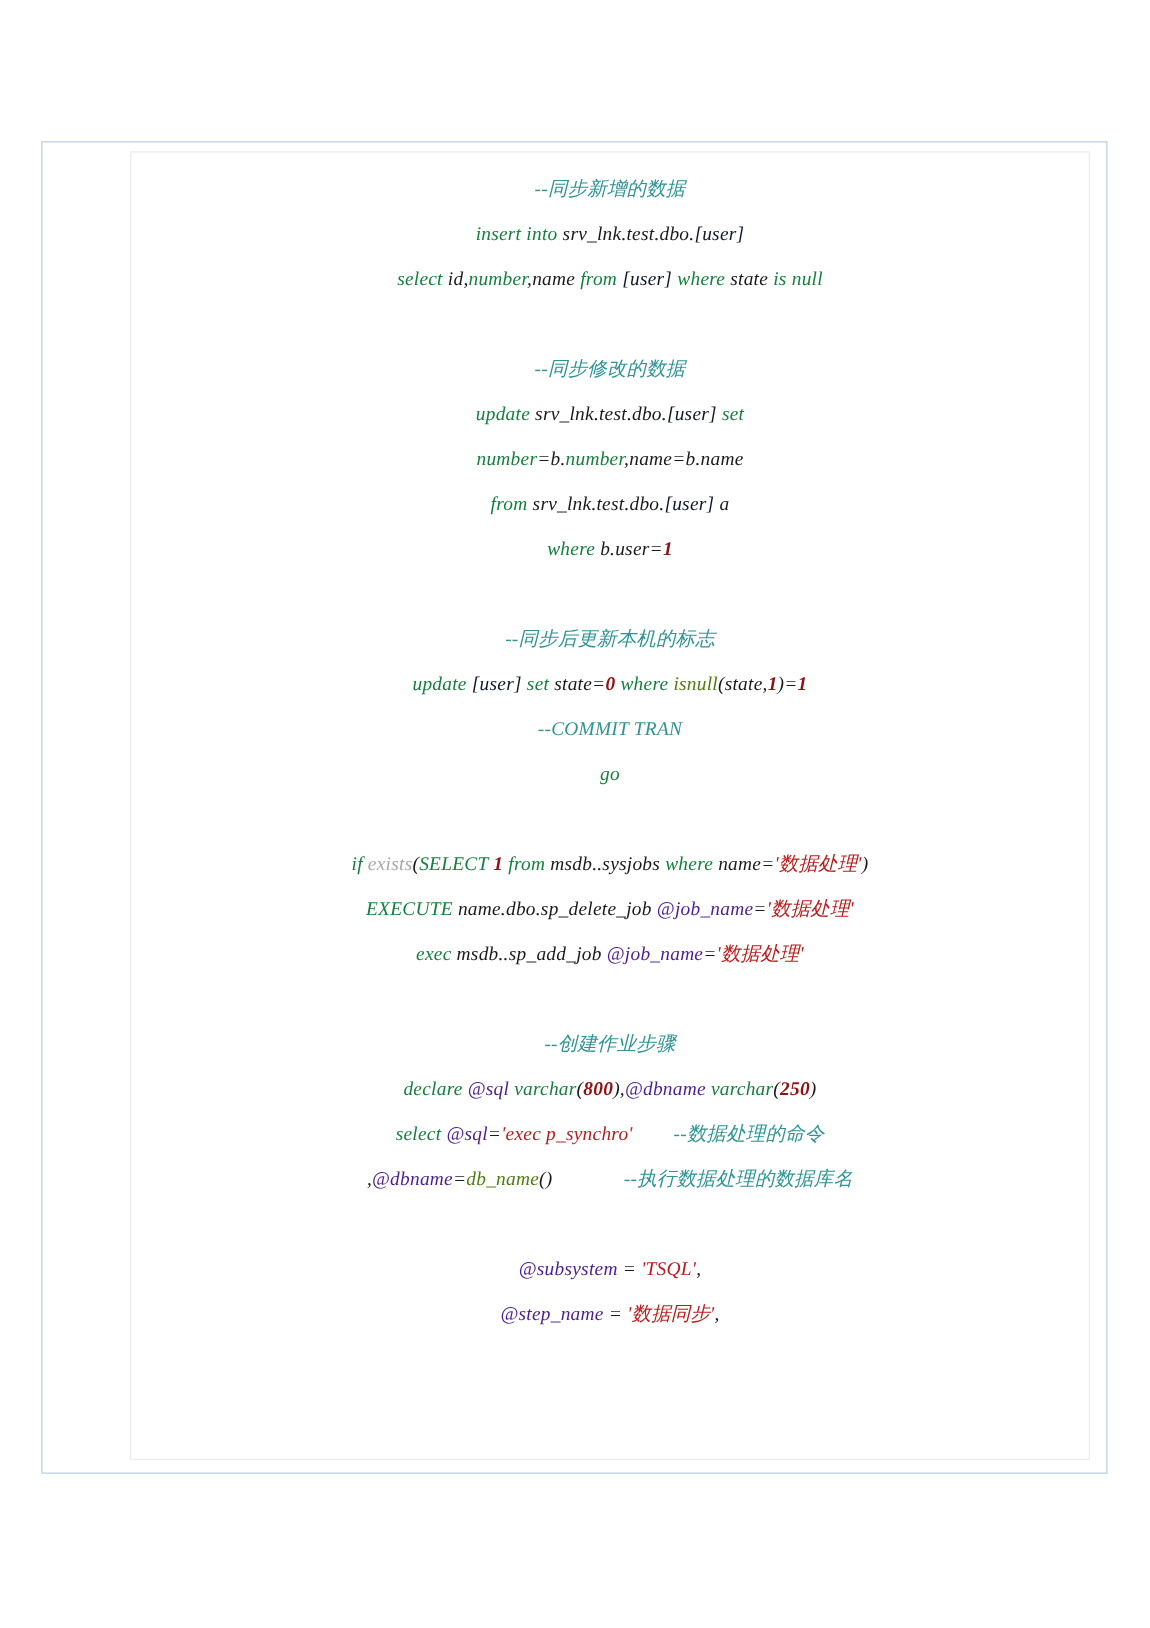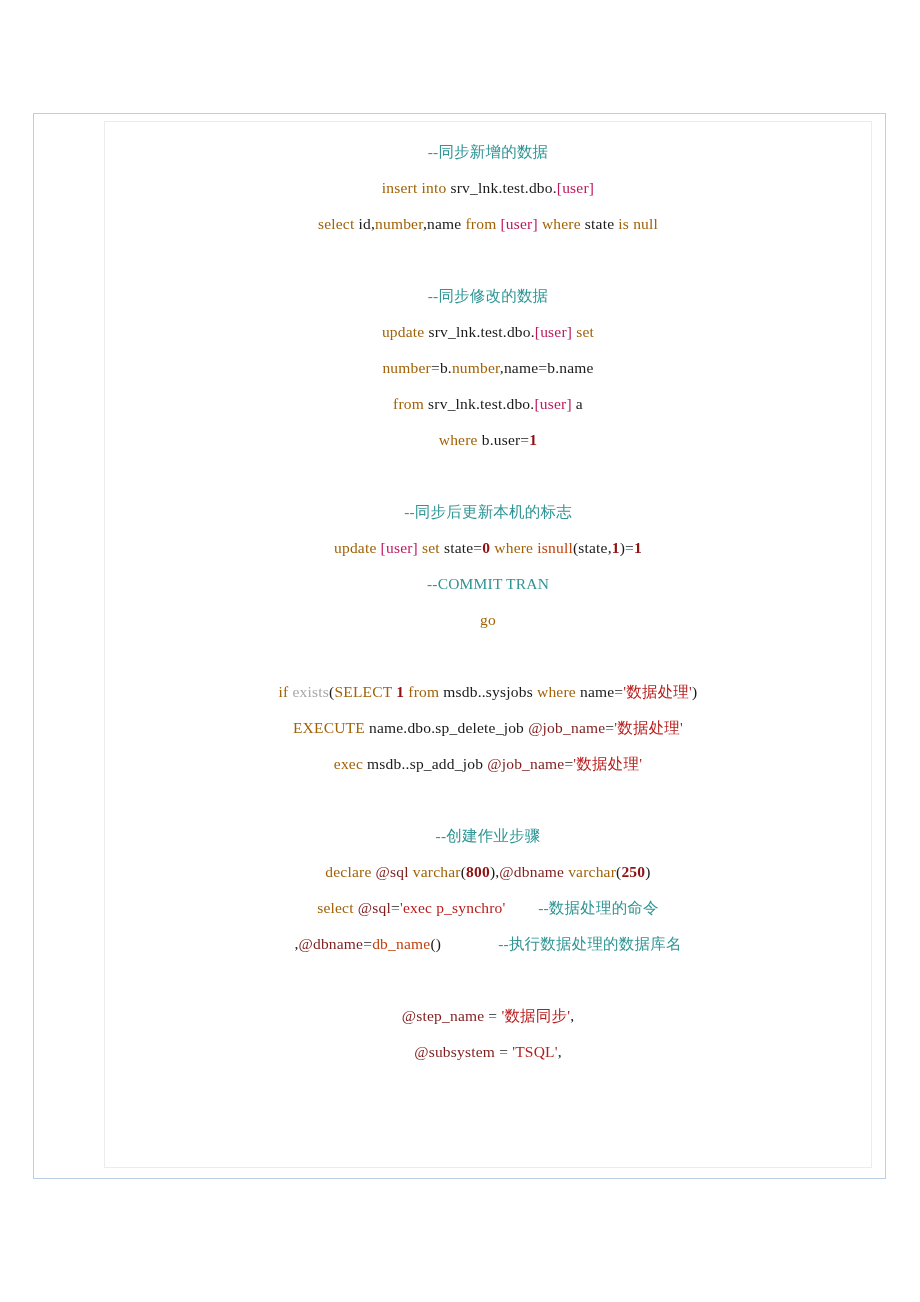--- a/index.html
+++ b/index.html
@@ -18,20 +18,21 @@
   
   #page-frame {
     position: absolute;
     left: 33px;
     top: 113px;
     width: 853px;
     height: 1066px;
     border: 1px solid #b8cfe5;
     box-sizing: border-box;
     background: #ffffff;
+    font-style: italic;
   }
 
   #content-box {
     position: absolute;
     left: 70px;
     top: 7px;
     width: 768px;
     height: 1047px;
     border: 1px solid #ececec;
     box-sizing: border-box;
@@ -53,27 +54,27 @@
     white-space: pre;
     color: #1a1a1a;
     letter-spacing: 0.2px;
   }
   .code-line.blank {
     height: 36px;
   }
 
   
   .tok-plain    { color: #1a1a1a; }
-  .tok-keyword  { color: #a16207; }        
+  .tok-keyword  { color: #15803d; }        
   .tok-comment  { color: #2e9494; }        
-  .tok-bracket  { color: #be185d; }        
+  .tok-bracket  { color: #0f172a; }        
   .tok-string   { color: #b91c1c; }        
   .tok-number   { color: #8f1111; font-weight: bold; }  
-  .tok-var      { color: #7f1d1d; }        
-  .tok-func     { color: #c2410c; }        
+  .tok-var      { color: #4c1d95; }        
+  .tok-func     { color: #4d7c0f; }        
   .tok-dim      { color: #a8a8a8; }        
 </style>
 </head>
 <body>
 
 <div id="page-frame">
   <div id="content-box">
     <div id="code-listing">
         <div class="code-line"><span class="tok-comment">--同步新增的数据</span></div>
         <div class="code-line"><span class="tok-keyword">insert into</span><span class="tok-plain"> srv_lnk.test.dbo.</span><span class="tok-bracket">[user]</span></div>
@@ -92,17 +93,17 @@
         <div class="code-line blank">&nbsp;</div>
         <div class="code-line"><span class="tok-keyword">if</span><span class="tok-plain"> </span><span class="tok-dim">exists</span><span class="tok-plain">(</span><span class="tok-keyword">SELECT</span><span class="tok-plain"> </span><span class="tok-number">1</span><span class="tok-plain"> </span><span class="tok-keyword">from</span><span class="tok-plain"> msdb..sysjobs </span><span class="tok-keyword">where</span><span class="tok-plain"> name=</span><span class="tok-string">'数据处理'</span><span class="tok-plain">)</span></div>
         <div class="code-line"><span class="tok-keyword">EXECUTE</span><span class="tok-plain"> name.dbo.sp_delete_job </span><span class="tok-var">@job_name</span><span class="tok-plain">=</span><span class="tok-string">'数据处理'</span></div>
         <div class="code-line"><span class="tok-keyword">exec</span><span class="tok-plain"> msdb..sp_add_job </span><span class="tok-var">@job_name</span><span class="tok-plain">=</span><span class="tok-string">'数据处理'</span></div>
         <div class="code-line blank">&nbsp;</div>
         <div class="code-line"><span class="tok-comment">--创建作业步骤</span></div>
         <div class="code-line"><span class="tok-keyword">declare</span><span class="tok-plain"> </span><span class="tok-var">@sql</span><span class="tok-plain"> </span><span class="tok-keyword">varchar</span><span class="tok-plain">(</span><span class="tok-number">800</span><span class="tok-plain">),</span><span class="tok-var">@dbname</span><span class="tok-plain"> </span><span class="tok-keyword">varchar</span><span class="tok-plain">(</span><span class="tok-number">250</span><span class="tok-plain">)</span></div>
         <div class="code-line"><span class="tok-keyword">select</span><span class="tok-plain"> </span><span class="tok-var">@sql</span><span class="tok-plain">=</span><span class="tok-string">'exec p_synchro'</span><span class="tok-plain">        </span><span class="tok-comment">--数据处理的命令</span></div>
         <div class="code-line"><span class="tok-plain">,</span><span class="tok-var">@dbname</span><span class="tok-plain">=</span><span class="tok-func">db_name</span><span class="tok-plain">()</span><span class="tok-plain">              </span><span class="tok-comment">--执行数据处理的数据库名</span></div>
         <div class="code-line blank">&nbsp;</div>
+        <div class="code-line"><span class="tok-var">@subsystem</span><span class="tok-plain"> = </span><span class="tok-string">'TSQL'</span><span class="tok-plain">,</span></div>
         <div class="code-line"><span class="tok-var">@step_name</span><span class="tok-plain"> = </span><span class="tok-string">'数据同步'</span><span class="tok-plain">,</span></div>
-        <div class="code-line"><span class="tok-var">@subsystem</span><span class="tok-plain"> = </span><span class="tok-string">'TSQL'</span><span class="tok-plain">,</span></div>
       </div>
   </div>
 </div>
 
 </body></html>

